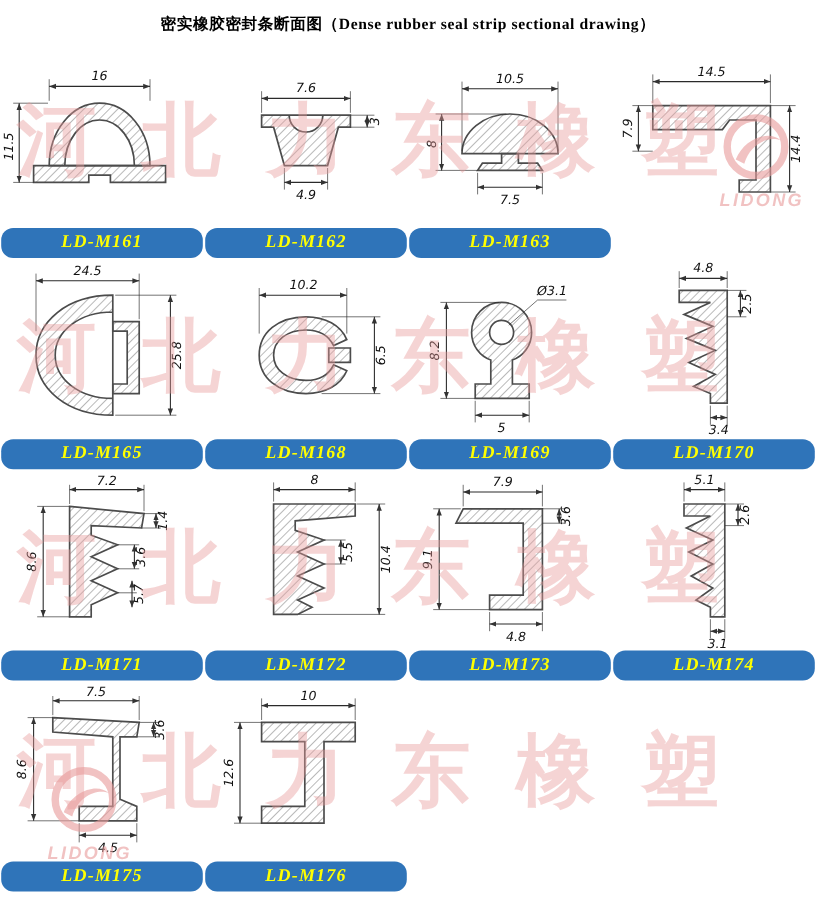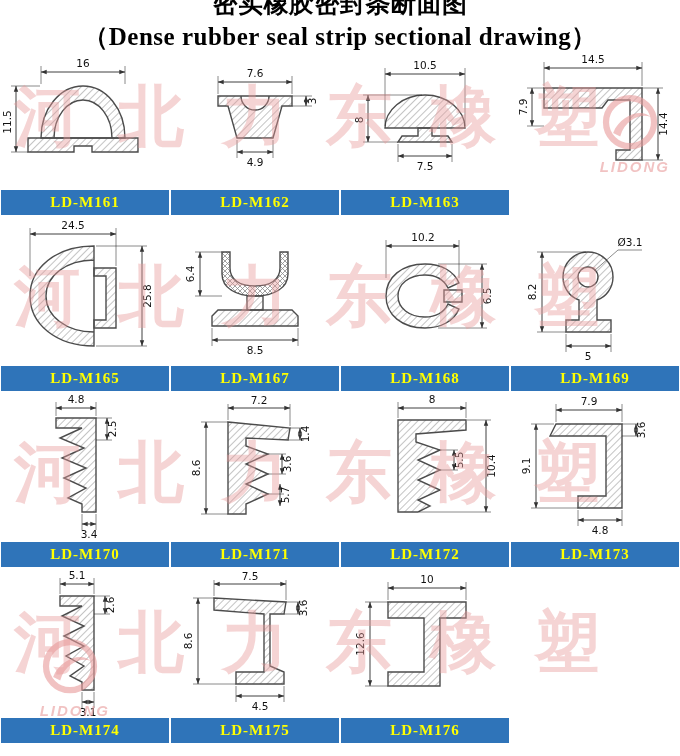--- a/index.html
+++ b/index.html
@@ -3,35 +3,35 @@
 <meta charset="utf-8">
 <style>
   html,body{margin:0;padding:0;}
   body{
     width:680px;height:756px;background:#fff;overflow:hidden;position:relative;
     font-family:"Liberation Sans", sans-serif;
   }
   .page{width:680px;height:756px;position:relative;overflow:hidden;background:#fff;}
   .title{
     height:40px;display:flex;align-items:center;justify-content:center;
-    font-weight:700;font-size:25px;color:#000;position:relative;z-index:3;
-    font-family:"Liberation Serif", serif;letter-spacing:.5px;flex-direction:column;
+    font-weight:700;font-size:13px;color:#000;position:relative;z-index:3;
+    font-family:"Liberation Serif", serif;letter-spacing:.5px;
   }
   .grid{
     position:absolute;top:40px;left:0;width:680px;
-    display:grid;grid-template-columns:repeat(4,170px);
+    display:grid;grid-template-columns:repeat(4,170px);font-style:italic;
   }
   .cell{width:170px;height:176px;}
   .drawing{width:170px;height:150px;position:relative;}
   .drawing svg{display:block;width:170px;height:150px;}
   .label{
     height:25px;line-height:25px;margin:0 1px 1px 1px;text-align:center;
     background:var(--label-bar,#2F74B9);color:var(--label-text,#FFFF00);
     font-family:"Liberation Serif", serif;font-weight:700;font-size:15px;
-    letter-spacing:1px;position:relative;z-index:2;
+    letter-spacing:1px;position:relative;z-index:2;border-radius:10px;
   }
   
   .profile{fill:url(#hatch);stroke:#4c4c4c;stroke-width:1.4;fill-rule:evenodd;}
   .profile.x{fill:url(#xhatch);}
   .dimline{stroke:#2a2a2a;stroke-width:.9;}
   .extline{stroke:#2a2a2a;stroke-width:.55;}
   .dimtext{font-family:"DejaVu Sans", sans-serif;font-size:10.5px;fill:#111;}
   
   .wm-band{
     position:absolute;left:14px;white-space:nowrap;pointer-events:none;z-index:1;
@@ -190,42 +190,20 @@
             <line class="extline" x1="96" y1="130" x2="147" y2="130"></line>
             <line class="dimline" x1="142" y1="30" x2="142" y2="130" marker-start="url(#arr)" marker-end="url(#arr)"></line>
             <text class="dimtext" transform="rotate(-90 151 80)" x="151" y="80" text-anchor="middle">25.8</text>
           </g>
         </svg>
       </div>
       <div class="label">LD-M165</div>
     </div>
 
 
-    <div class="cell">
-      <div class="drawing">
-        <svg viewBox="0 0 170 150">
-          <path class="profile x" d="M52,36 L60,36 L60,52 C60,64 70,70 85,70 C100,70 110,64 110,52 L110,36 L118,36 L118,58 C118,72 104,80 85,80 C66,80 52,72 52,58 Z"></path>
-          <path class="profile" d="M77,80 H93 V94 H77 Z"></path>
-          <path class="profile" d="M48,94 H122 L128,100 V110 H42 V100 Z"></path>
-          <g>
-            <line class="extline" x1="52" y1="36" x2="25" y2="36"></line>
-            <line class="extline" x1="52" y1="80" x2="25" y2="80"></line>
-            <line class="dimline" x1="30" y1="36" x2="30" y2="80" marker-start="url(#arr)" marker-end="url(#arr)"></line>
-            <text class="dimtext" transform="rotate(-90 24 58)" x="24" y="58" text-anchor="middle">6.4</text>
-          </g>
-          <g>
-            <line class="extline" x1="42" y1="112" x2="42" y2="130"></line>
-            <line class="extline" x1="128" y1="112" x2="128" y2="130"></line>
-            <line class="dimline" x1="42" y1="124" x2="128" y2="124" marker-start="url(#arr)" marker-end="url(#arr)"></line>
-            <text class="dimtext" x="85" y="138" text-anchor="middle">8.5</text>
-          </g>
-        </svg>
-      </div>
-      <div class="label">LD-M167</div>
-    </div>
 
     <div class="cell">
       <div class="drawing">
         <svg viewBox="0 0 170 150">
           <path class="profile" d="M85,48 C62,48 46,61 46,80 C46,99 62,112 85,112 C101,112 114,105 119,93 L108,88 C104,96 96,101 85,101 C69,101 58,92 58,80 C58,68 69,59 85,59 C96,59 104,64 108,72 L119,67 C114,55 101,48 85,48 Z"></path>
           <path class="profile" d="M104,74 H122 V86 H104 Z"></path>
           <g>
             <line class="extline" x1="46" y1="62" x2="46" y2="24"></line>
             <line class="extline" x1="119" y1="62" x2="119" y2="24"></line>
             <line class="dimline" x1="46" y1="30" x2="119" y2="30" marker-start="url(#arr)" marker-end="url(#arr)"></line>

